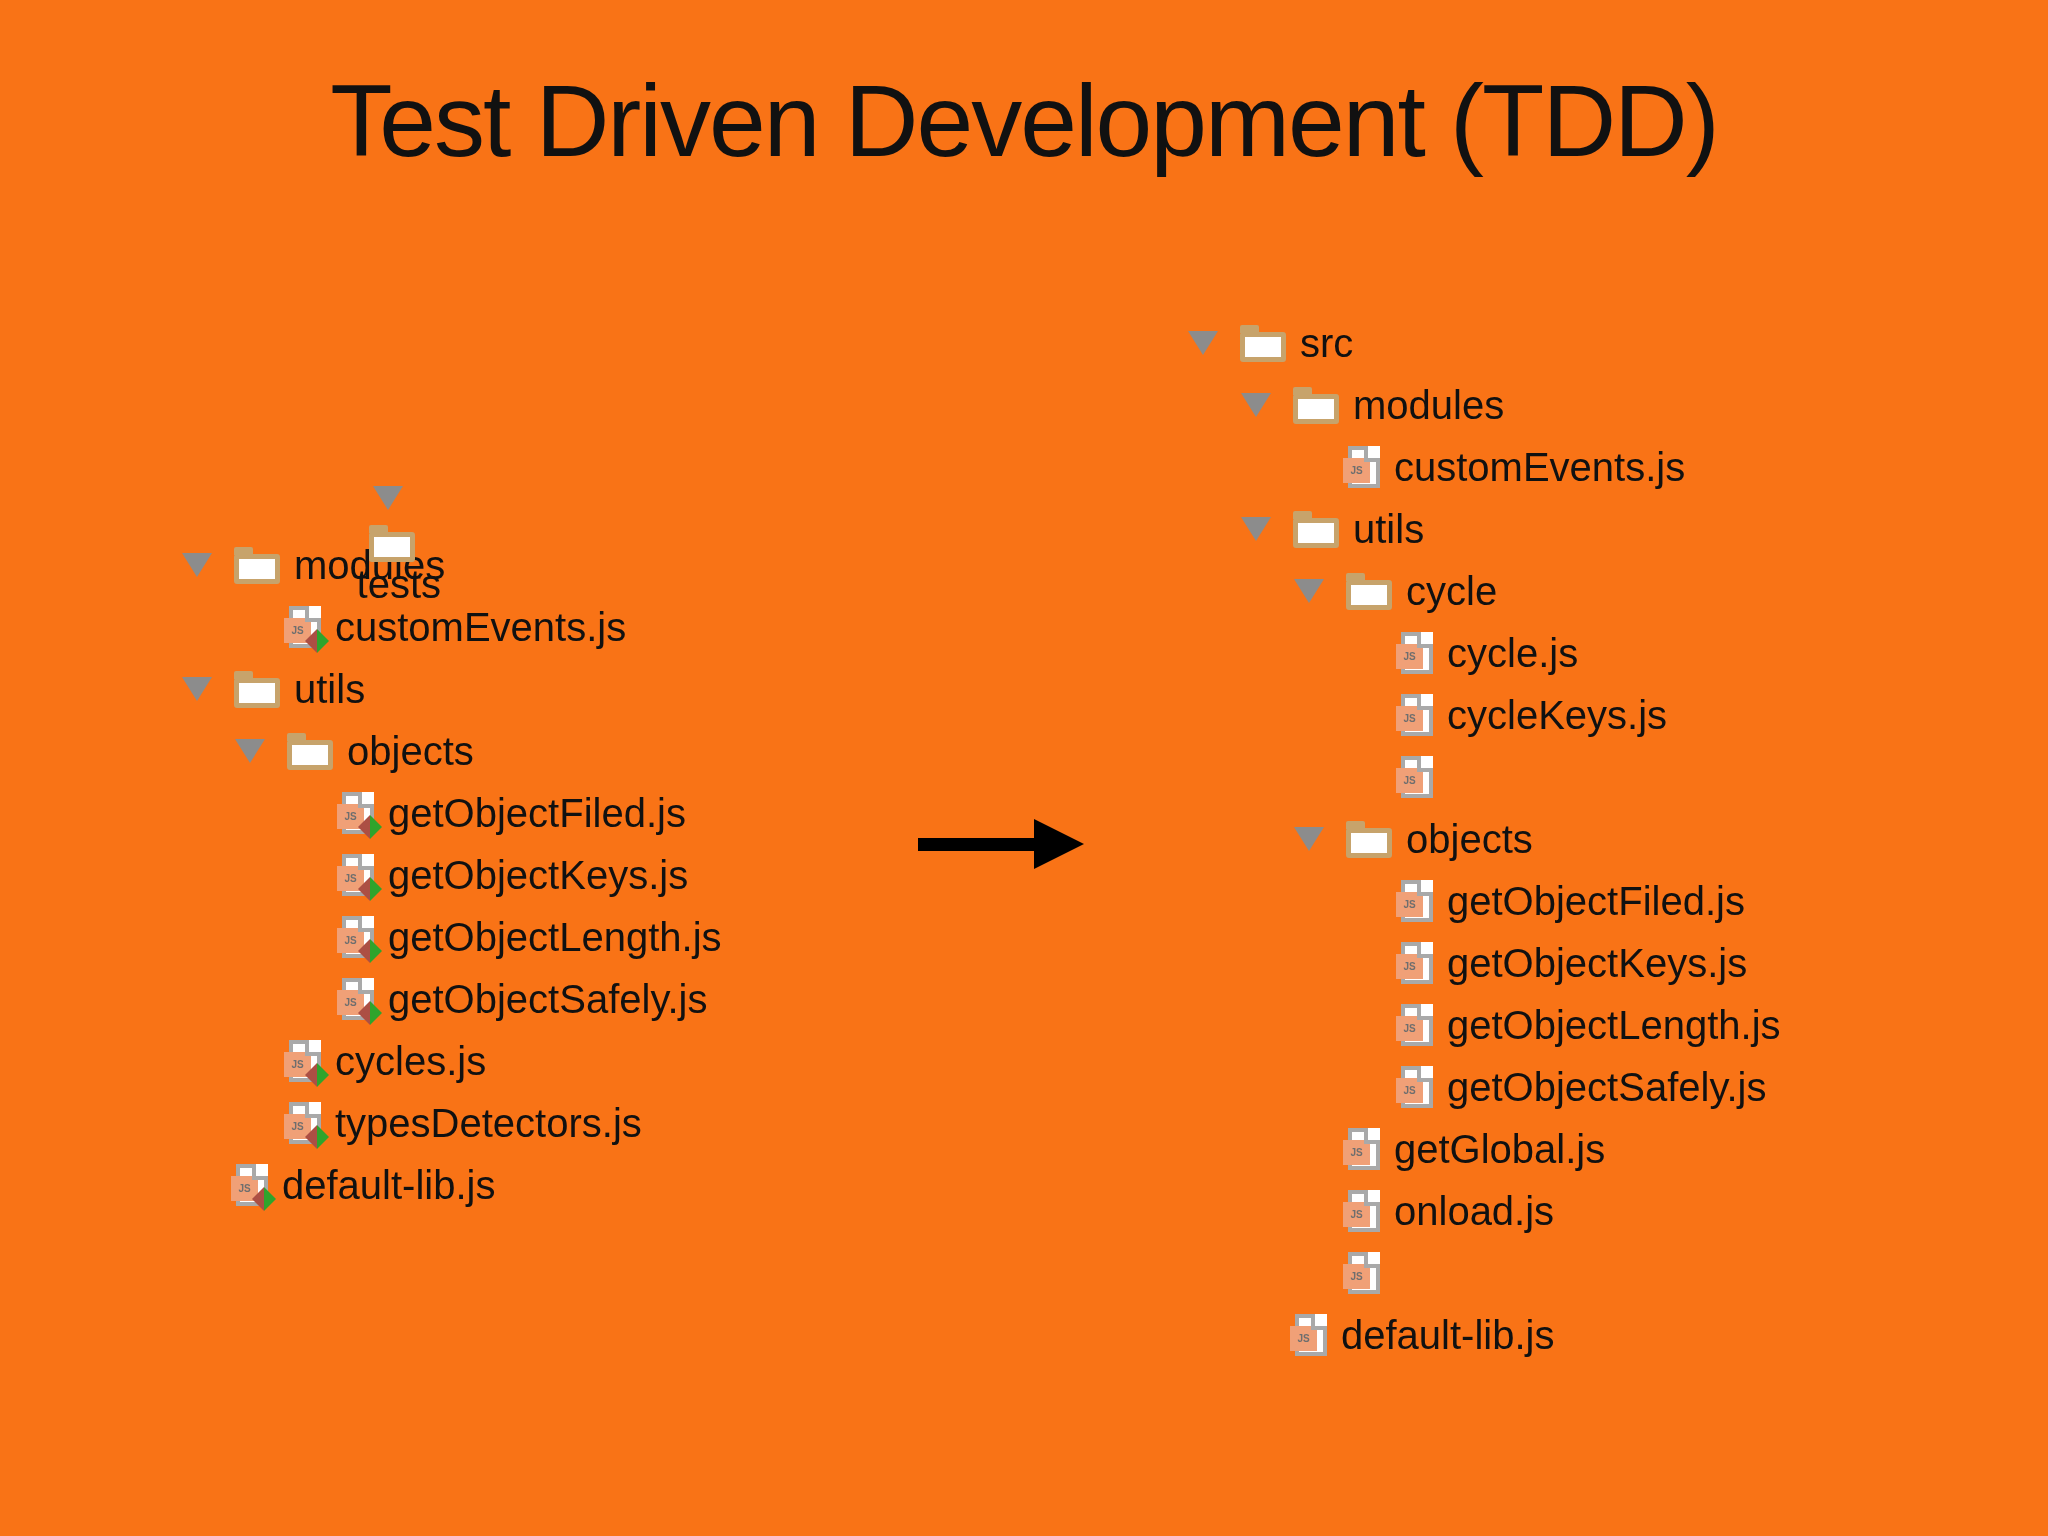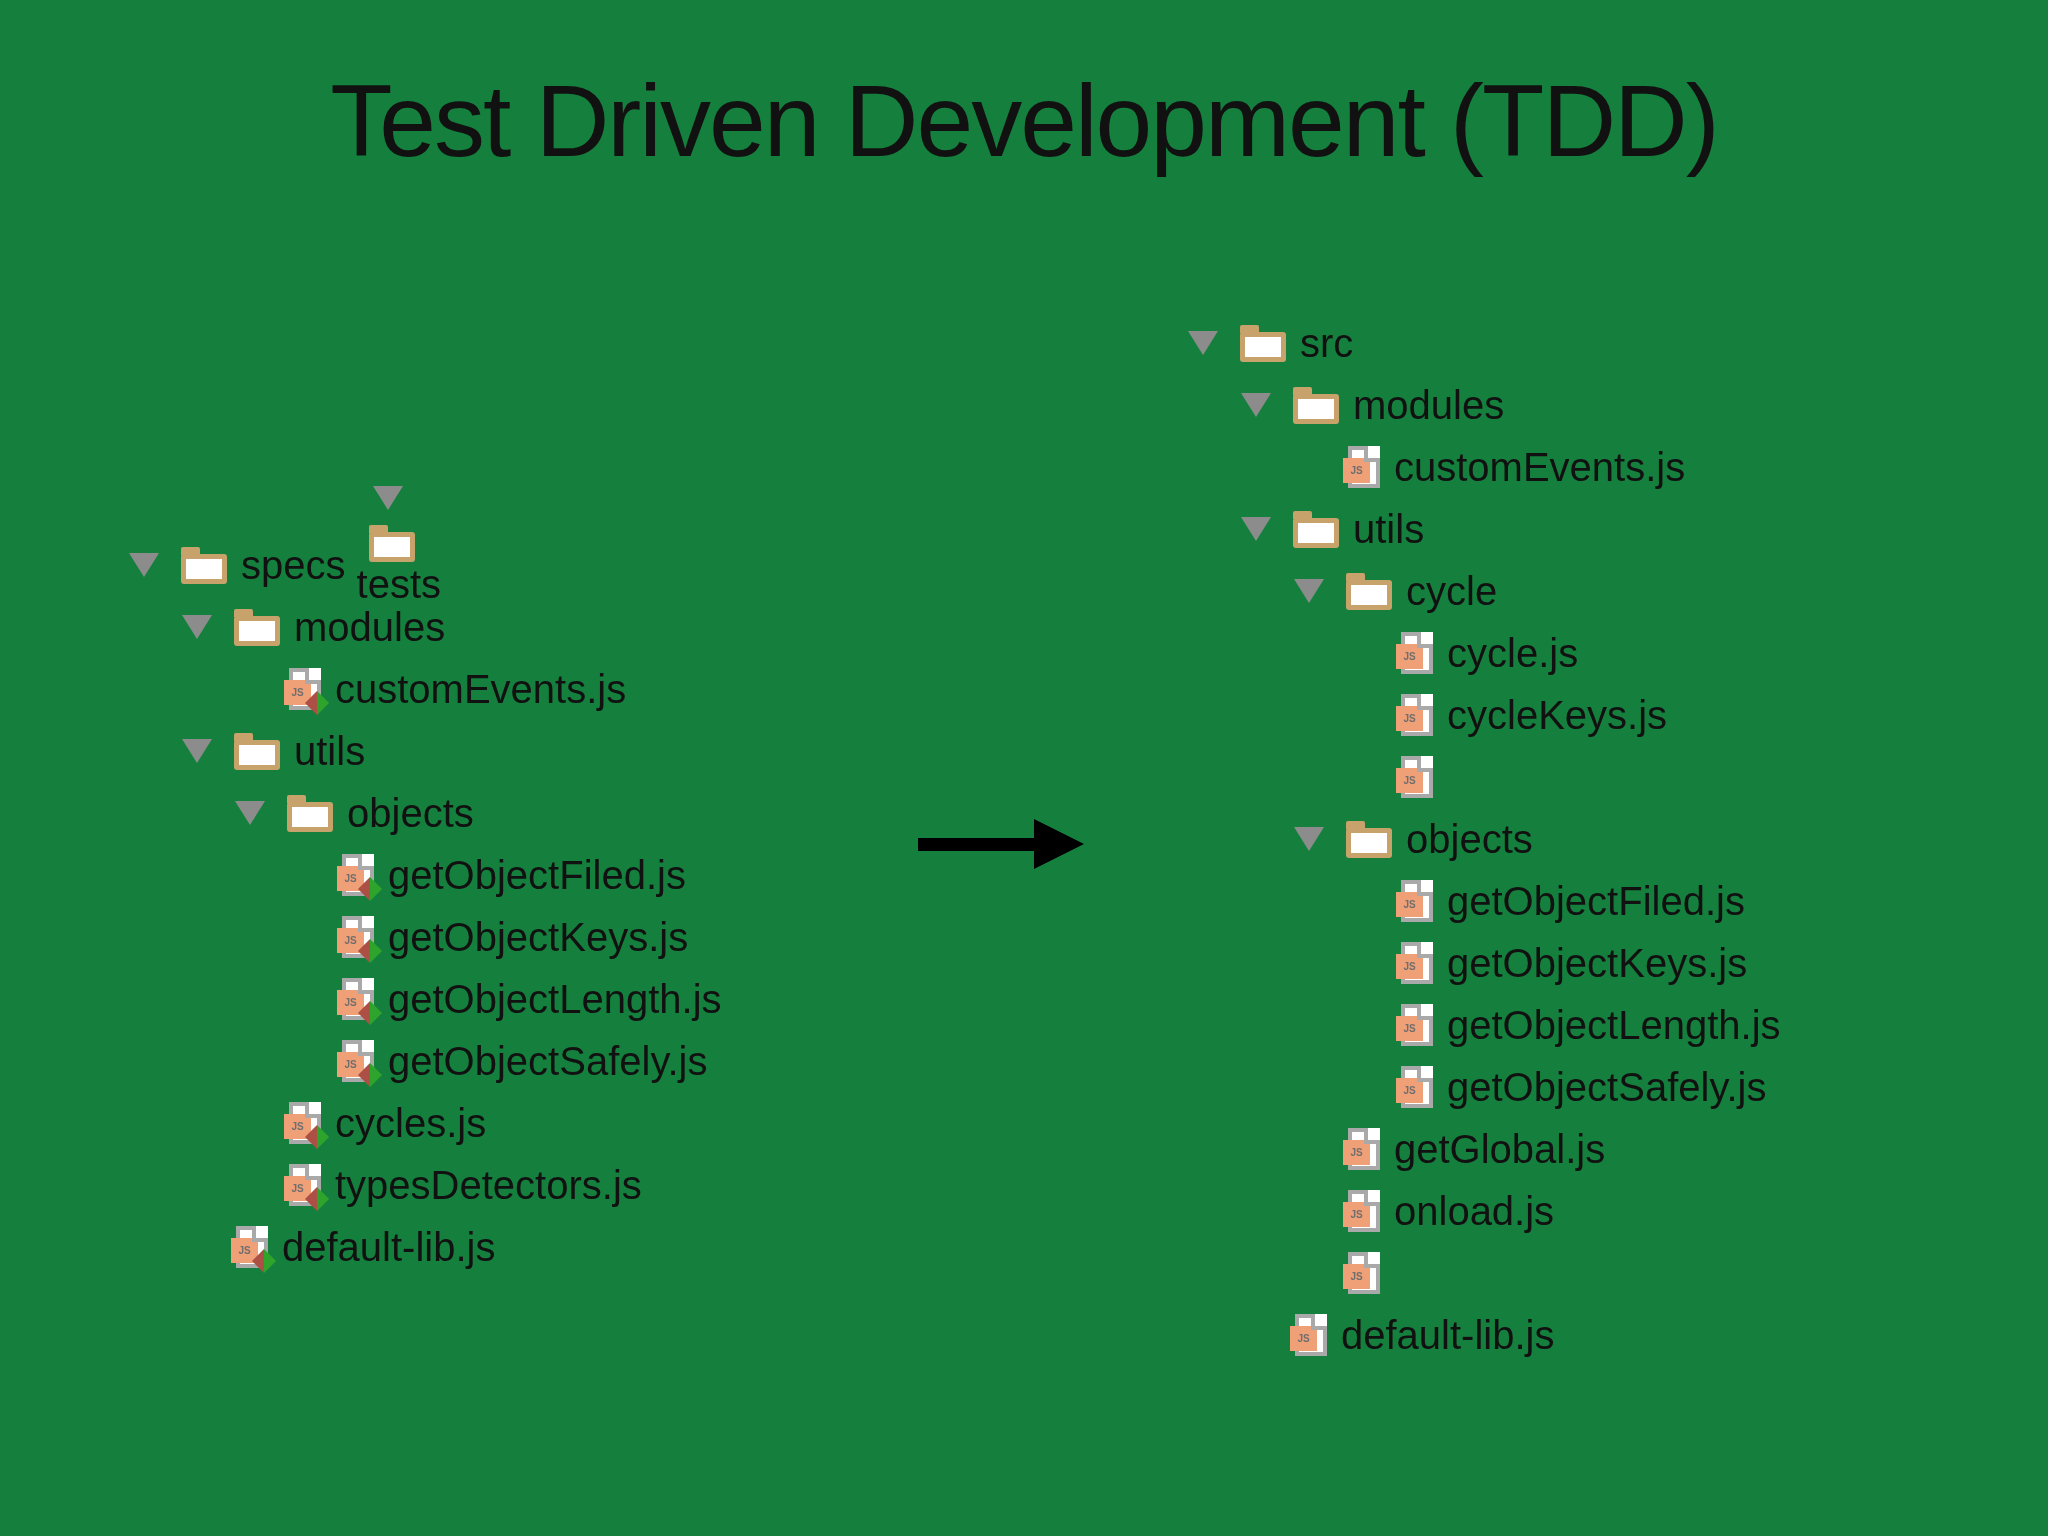--- a/index.html
+++ b/index.html
@@ -9,21 +9,21 @@
     --js-badge-bg: #F0A077;
     --js-badge-text: #6E6E6E;
     --modified-red: #AC4F44;
     --modified-green: #2FA42C;
     --arrow: #000000;
     --text: #111111;
   }
   * { margin:0; padding:0; box-sizing:border-box; }
   html,body { width:2048px; height:1536px; background:#ffffff; overflow:hidden;
               font-family:"Liberation Sans", sans-serif; }
-  .slide { position:relative; width:2048px; height:1536px; background:#15803d; }
+  .slide { position:relative; width:2048px; height:1536px; background:#f97316; }
 
   .title { position:absolute; top:58px; left:0; width:2048px; text-align:center;
            font-size:102px; font-weight:200; letter-spacing:-2px; color:var(--text);
            line-height:1.25; }
 
   .tree { position:absolute; }
   .tree-left  { left:76px;  top:472px; }
   .tree-right { left:1188px; top:312px; }
 
   .tree-row { display:flex; align-items:center; height:62px; white-space:nowrap; }
@@ -71,27 +71,20 @@
   <div class="title">Test Driven Development (TDD)</div>
 
   <div class="tree tree-left" id="tree-left">
       <div class="tree-row" style="padding-left: 0px; flex-direction: column;">
         <span class="slot">
           <span class="tri"></span>
         </span>
         <span class="icon folder-icon"></span>
         <span class="label">tests</span>
       </div>
-      <div class="tree-row" style="padding-left: 53px;">
-        <span class="slot">
-          <span class="tri"></span>
-        </span>
-        <span class="icon folder-icon"></span>
-        <span class="label">specs</span>
-      </div>
       <div class="tree-row" style="padding-left: 106px;">
         <span class="slot">
           <span class="tri"></span>
         </span>
         <span class="icon folder-icon"></span>
         <span class="label">modules</span>
       </div>
       <div class="tree-row" style="padding-left: 159px;">
         <span class="slot"></span>
         <span class="icon file-icon">

